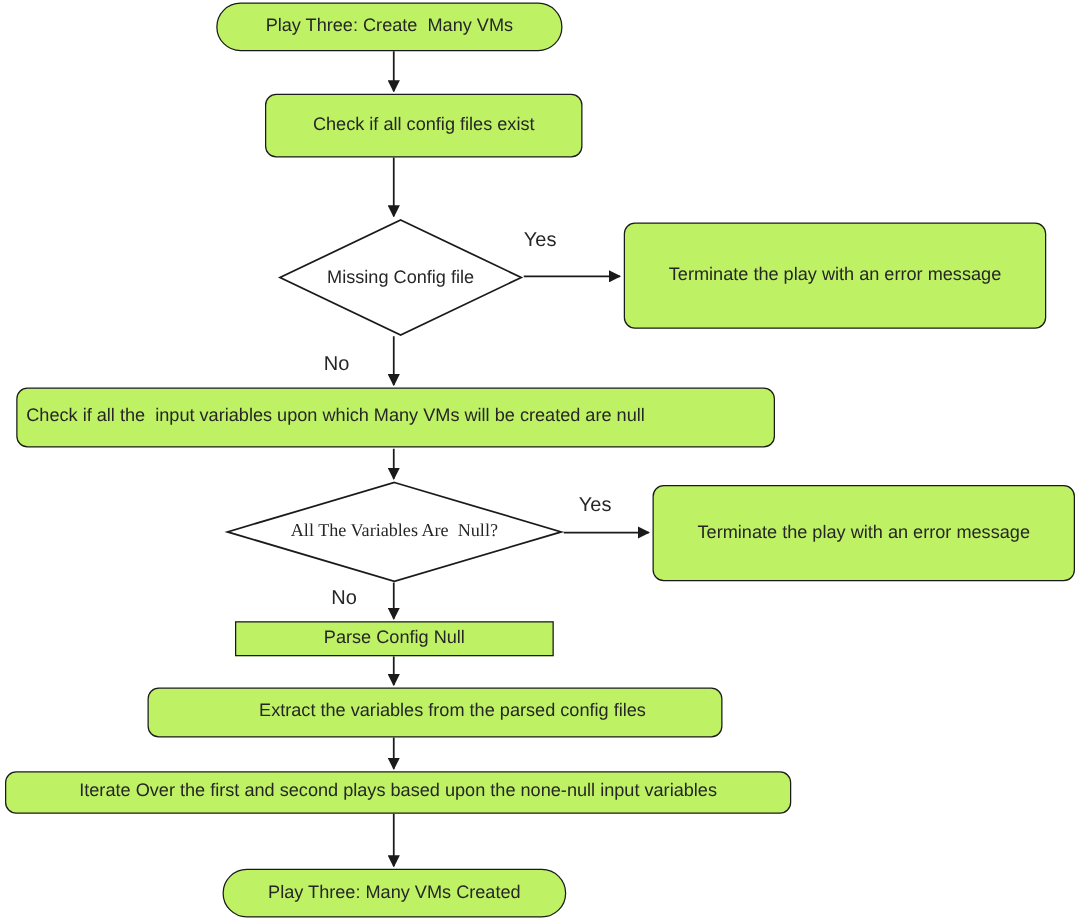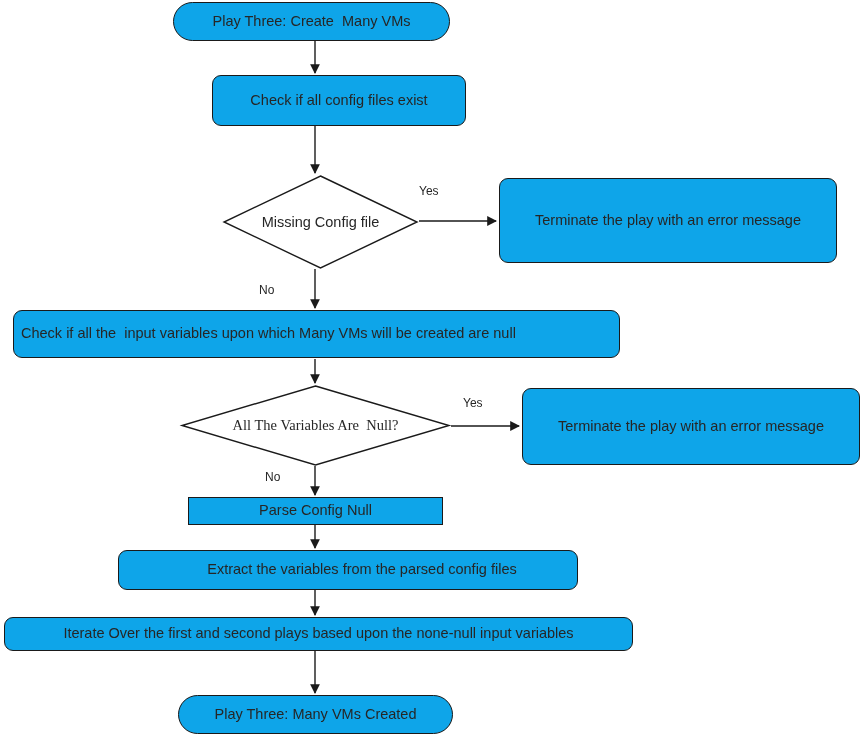--- a/index.html
+++ b/index.html
@@ -26,21 +26,21 @@
   .node {
     position: absolute;
     box-sizing: border-box;
     display: flex;
     align-items: center;
     justify-content: center;
     text-align: left;
     color: #262626;
     font-size: 14.5px;
     line-height: 1.2;
-    background: #0ea5e9;
+    background: #bef264;
     border: 1.4px solid #1a1a1a;
     white-space: pre;
   }
   .node.terminal {
     border-radius: 999px;
   }
   .node.process {
     border-radius: 9px;
   }
   .node.process-sharp {
@@ -72,21 +72,21 @@
     align-items: center;
     justify-content: center;
     color: #262626;
     font-size: 14.5px;
     white-space: pre;
     text-align: right;
   }
   .edge-label {
     position: absolute;
     color: #262626;
-    font-size: 12px;
+    font-size: 16px;
     background: transparent;
     white-space: pre;
   }
 </style>
 </head>
 <body>
 
 <div id="canvas">
 
   <svg id="edges" viewBox="0 0 864 736" xmlns="http://www.w3.org/2000/svg">

